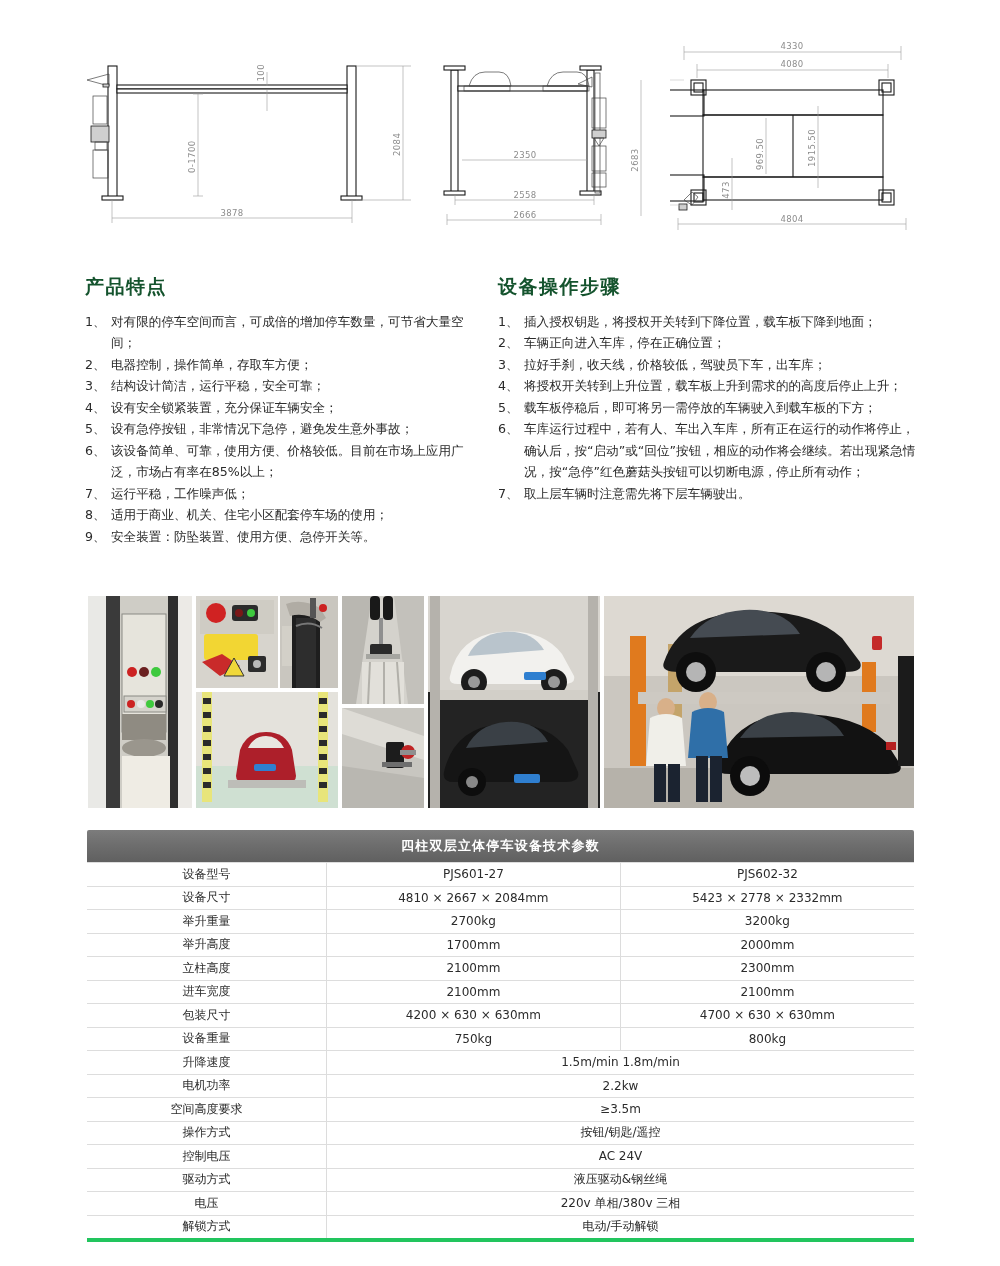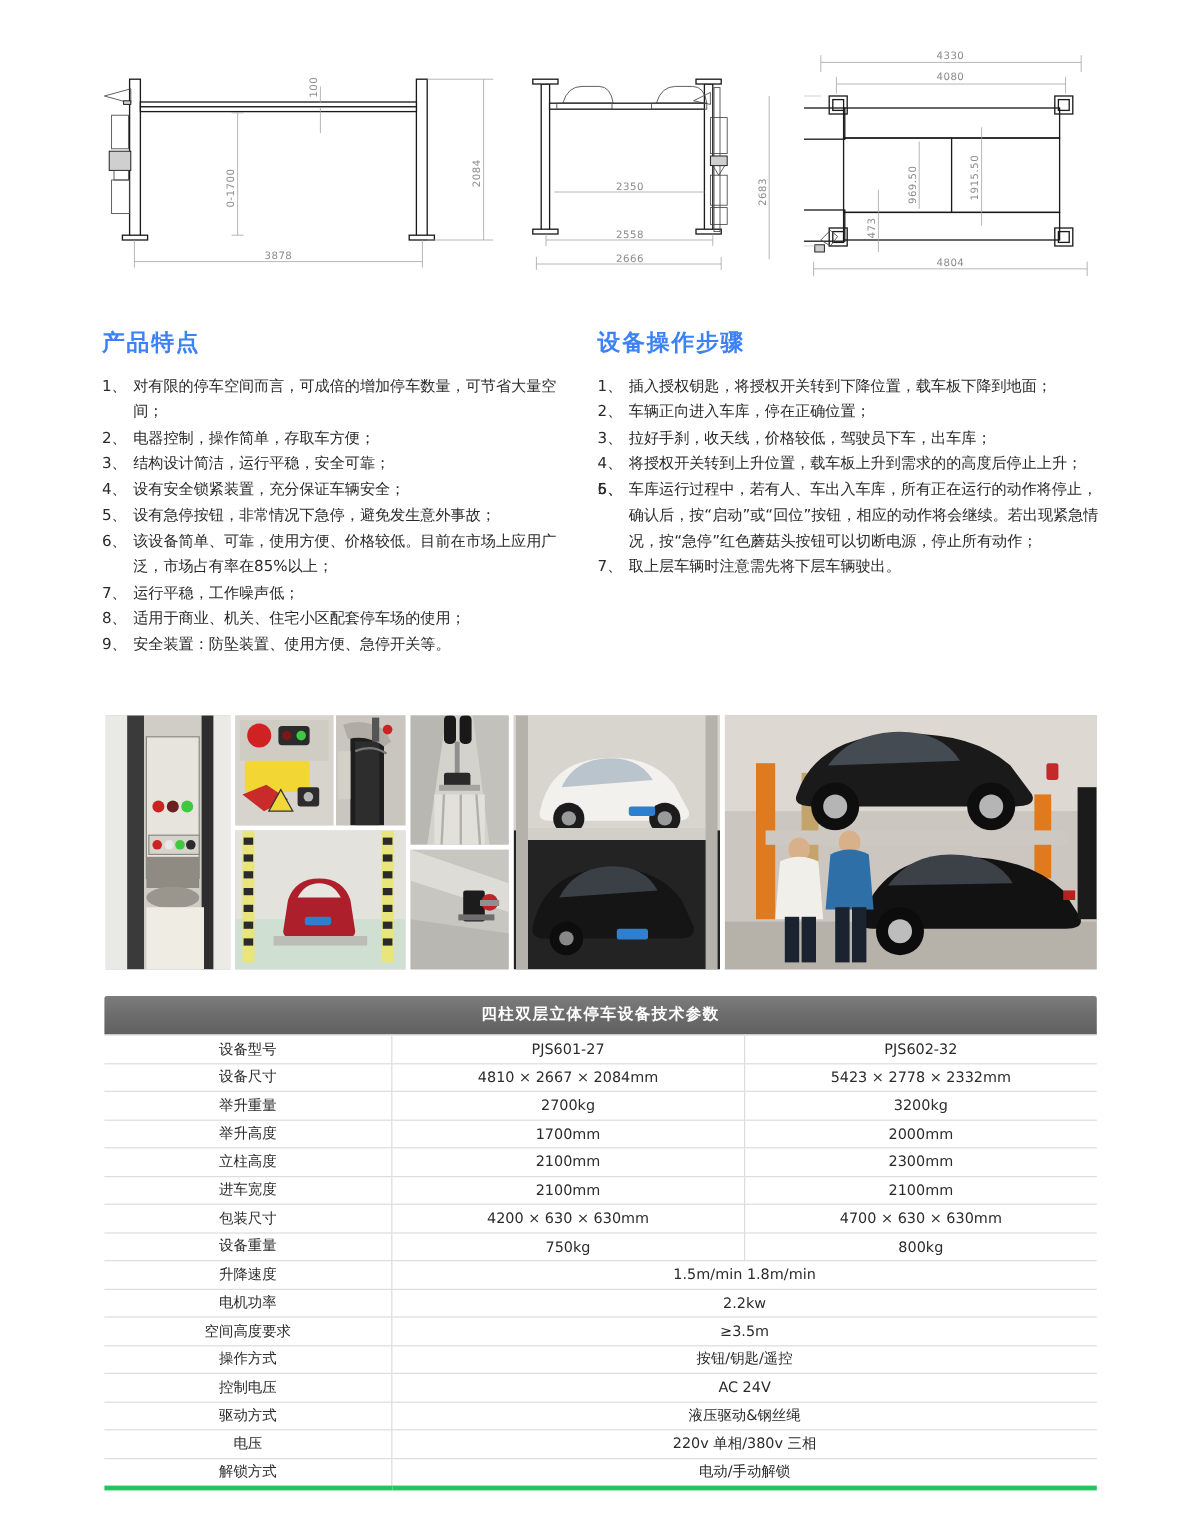--- a/index.html
+++ b/index.html
@@ -45,21 +45,21 @@
 
   
   .colwrap { position: absolute; top: 276px; }
   #col-features { left: 85px;  width: 380px; }
   #col-steps    { left: 498px; width: 420px; }
 
   .sec-title {
     font-family: "DejaVu Sans", "Liberation Sans", sans-serif;
     font-weight: bold;
     font-size: 19px;
-    color: #3b82f6;
+    color: #14532d;
     letter-spacing: 1.5px;
     margin: 0 0 14px 0;
     line-height: 1.1;
   }
   ol.numlist {
     list-style: none;
     margin: 0;
     padding: 0;
     font-size: 12.6px;
     line-height: 21.5px;
@@ -295,21 +295,21 @@
     </ol>
 </div>
 
 <div class="colwrap" id="col-steps">
   <h2 class="sec-title">设备操作步骤</h2>
   <ol class="numlist" id="steps-list">
       <li><span class="idx">1、</span><span>插入授权钥匙，将授权开关转到下降位置，载车板下降到地面；</span></li>
       <li><span class="idx">2、</span><span>车辆正向进入车库，停在正确位置；</span></li>
       <li><span class="idx">3、</span><span>拉好手刹，收天线，价格较低，驾驶员下车，出车库；</span></li>
       <li><span class="idx">4、</span><span>将授权开关转到上升位置，载车板上升到需求的的高度后停止上升；</span></li>
-      <li><span class="idx">5、</span></li>
+      <li><span class="idx">5、</span><span>载车板停稳后，即可将另一需停放的车辆驶入到载车板的下方；</span></li>
       <li><span class="idx">6、</span><span>车库运行过程中，若有人、车出入车库，所有正在运行的动作将停止，确认后，按“启动”或“回位”按钮，相应的动作将会继续。若出现紧急情况，按“急停”红色蘑菇头按钮可以切断电源，停止所有动作；</span></li>
       <li><span class="idx">7、</span><span>取上层车辆时注意需先将下层车辆驶出。</span></li>
     </ol>
 </div>
 
 <div id="gallery">
 
   <div class="ph" style="left:0px; top:0px; width:104px; height:212px;">
     <svg viewBox="0 0 104 212" preserveAspectRatio="none">
       <rect width="104" height="212" fill="#d9d9d4"></rect>

